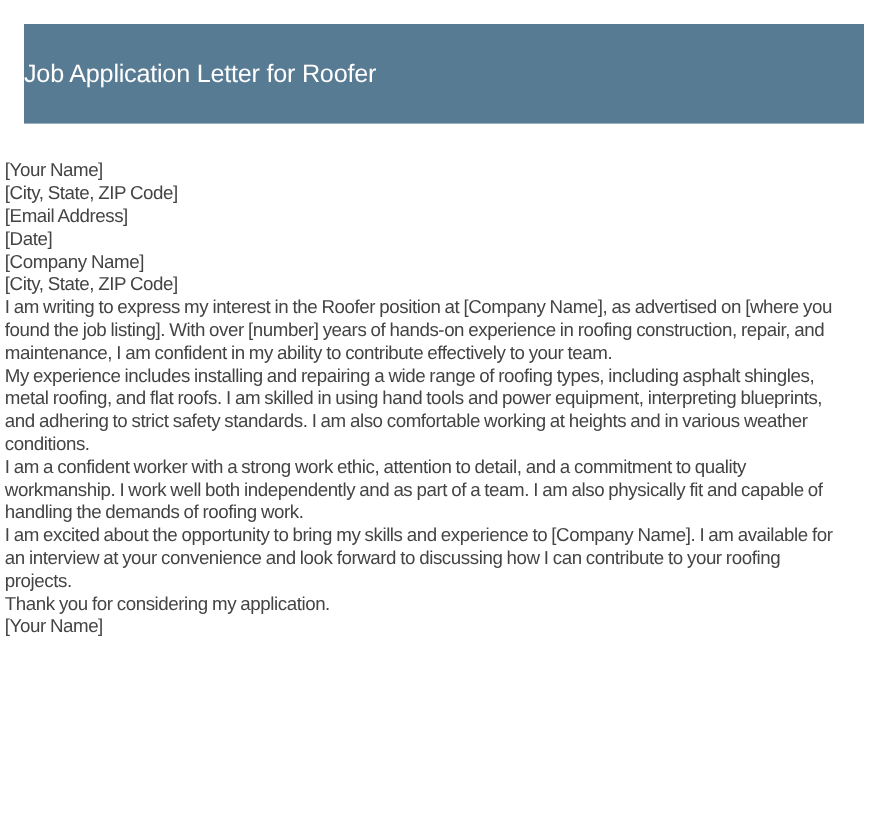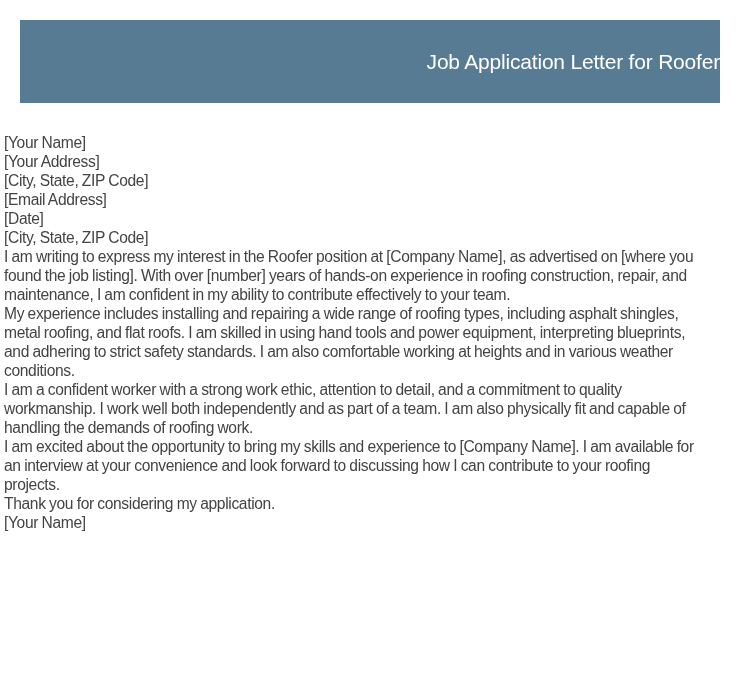--- a/index.html
+++ b/index.html
@@ -16,21 +16,21 @@
     }
     .header {
       position: absolute;
       left: 20px;
       top: 20px;
       width: 700px;
       height: 83px;
       background: #587b94;
       display: flex;
       align-items: center;
-      justify-content: flex-end;
+      justify-content: flex-start;
     }
     .header h1 {
       margin: 0;
       color: #ffffff;
       font-family: "Liberation Sans", sans-serif;
       font-weight: normal;
       font-size: 21px;
       letter-spacing: -0.2px;
     }
     .letter {
@@ -50,24 +50,24 @@
   </style>
 </head>
 <body>
 
 <div class="header">
   <h1>Job Application Letter for Roofer</h1>
 </div>
 
 <div class="letter">
   <div>[Your Name]</div>
-  <div>[Your Address]</div>
   <div>[City, State, ZIP Code]</div>
   <div>[Email Address]</div>
   <div>[Date]</div>
+  <div>[Company Name]</div>
   <div>[City, State, ZIP Code]</div>
   <div>I am writing to express my interest in the Roofer position at [Company Name], as advertised on [where you found the job listing]. With over [number] years of hands-on experience in roofing construction, repair, and maintenance, I am confident in my ability to contribute effectively to your team.</div>
   <div>My experience includes installing and repairing a wide range of roofing types, including asphalt shingles, metal roofing, and flat roofs. I am skilled in using hand tools and power equipment, interpreting blueprints, and adhering to strict safety standards. I am also comfortable working at heights and in various weather conditions.</div>
   <div>I am a confident worker with a strong work ethic, attention to detail, and a commitment to quality workmanship. I work well both independently and as part of a team. I am also physically fit and capable of handling the demands of roofing work.</div>
   <div>I am excited about the opportunity to bring my skills and experience to [Company Name]. I am available for an interview at your convenience and look forward to discussing how I can contribute to your roofing projects.</div>
   <div>Thank you for considering my application.</div>
   <div>[Your Name]</div>
 </div>
 
 </body></html>

